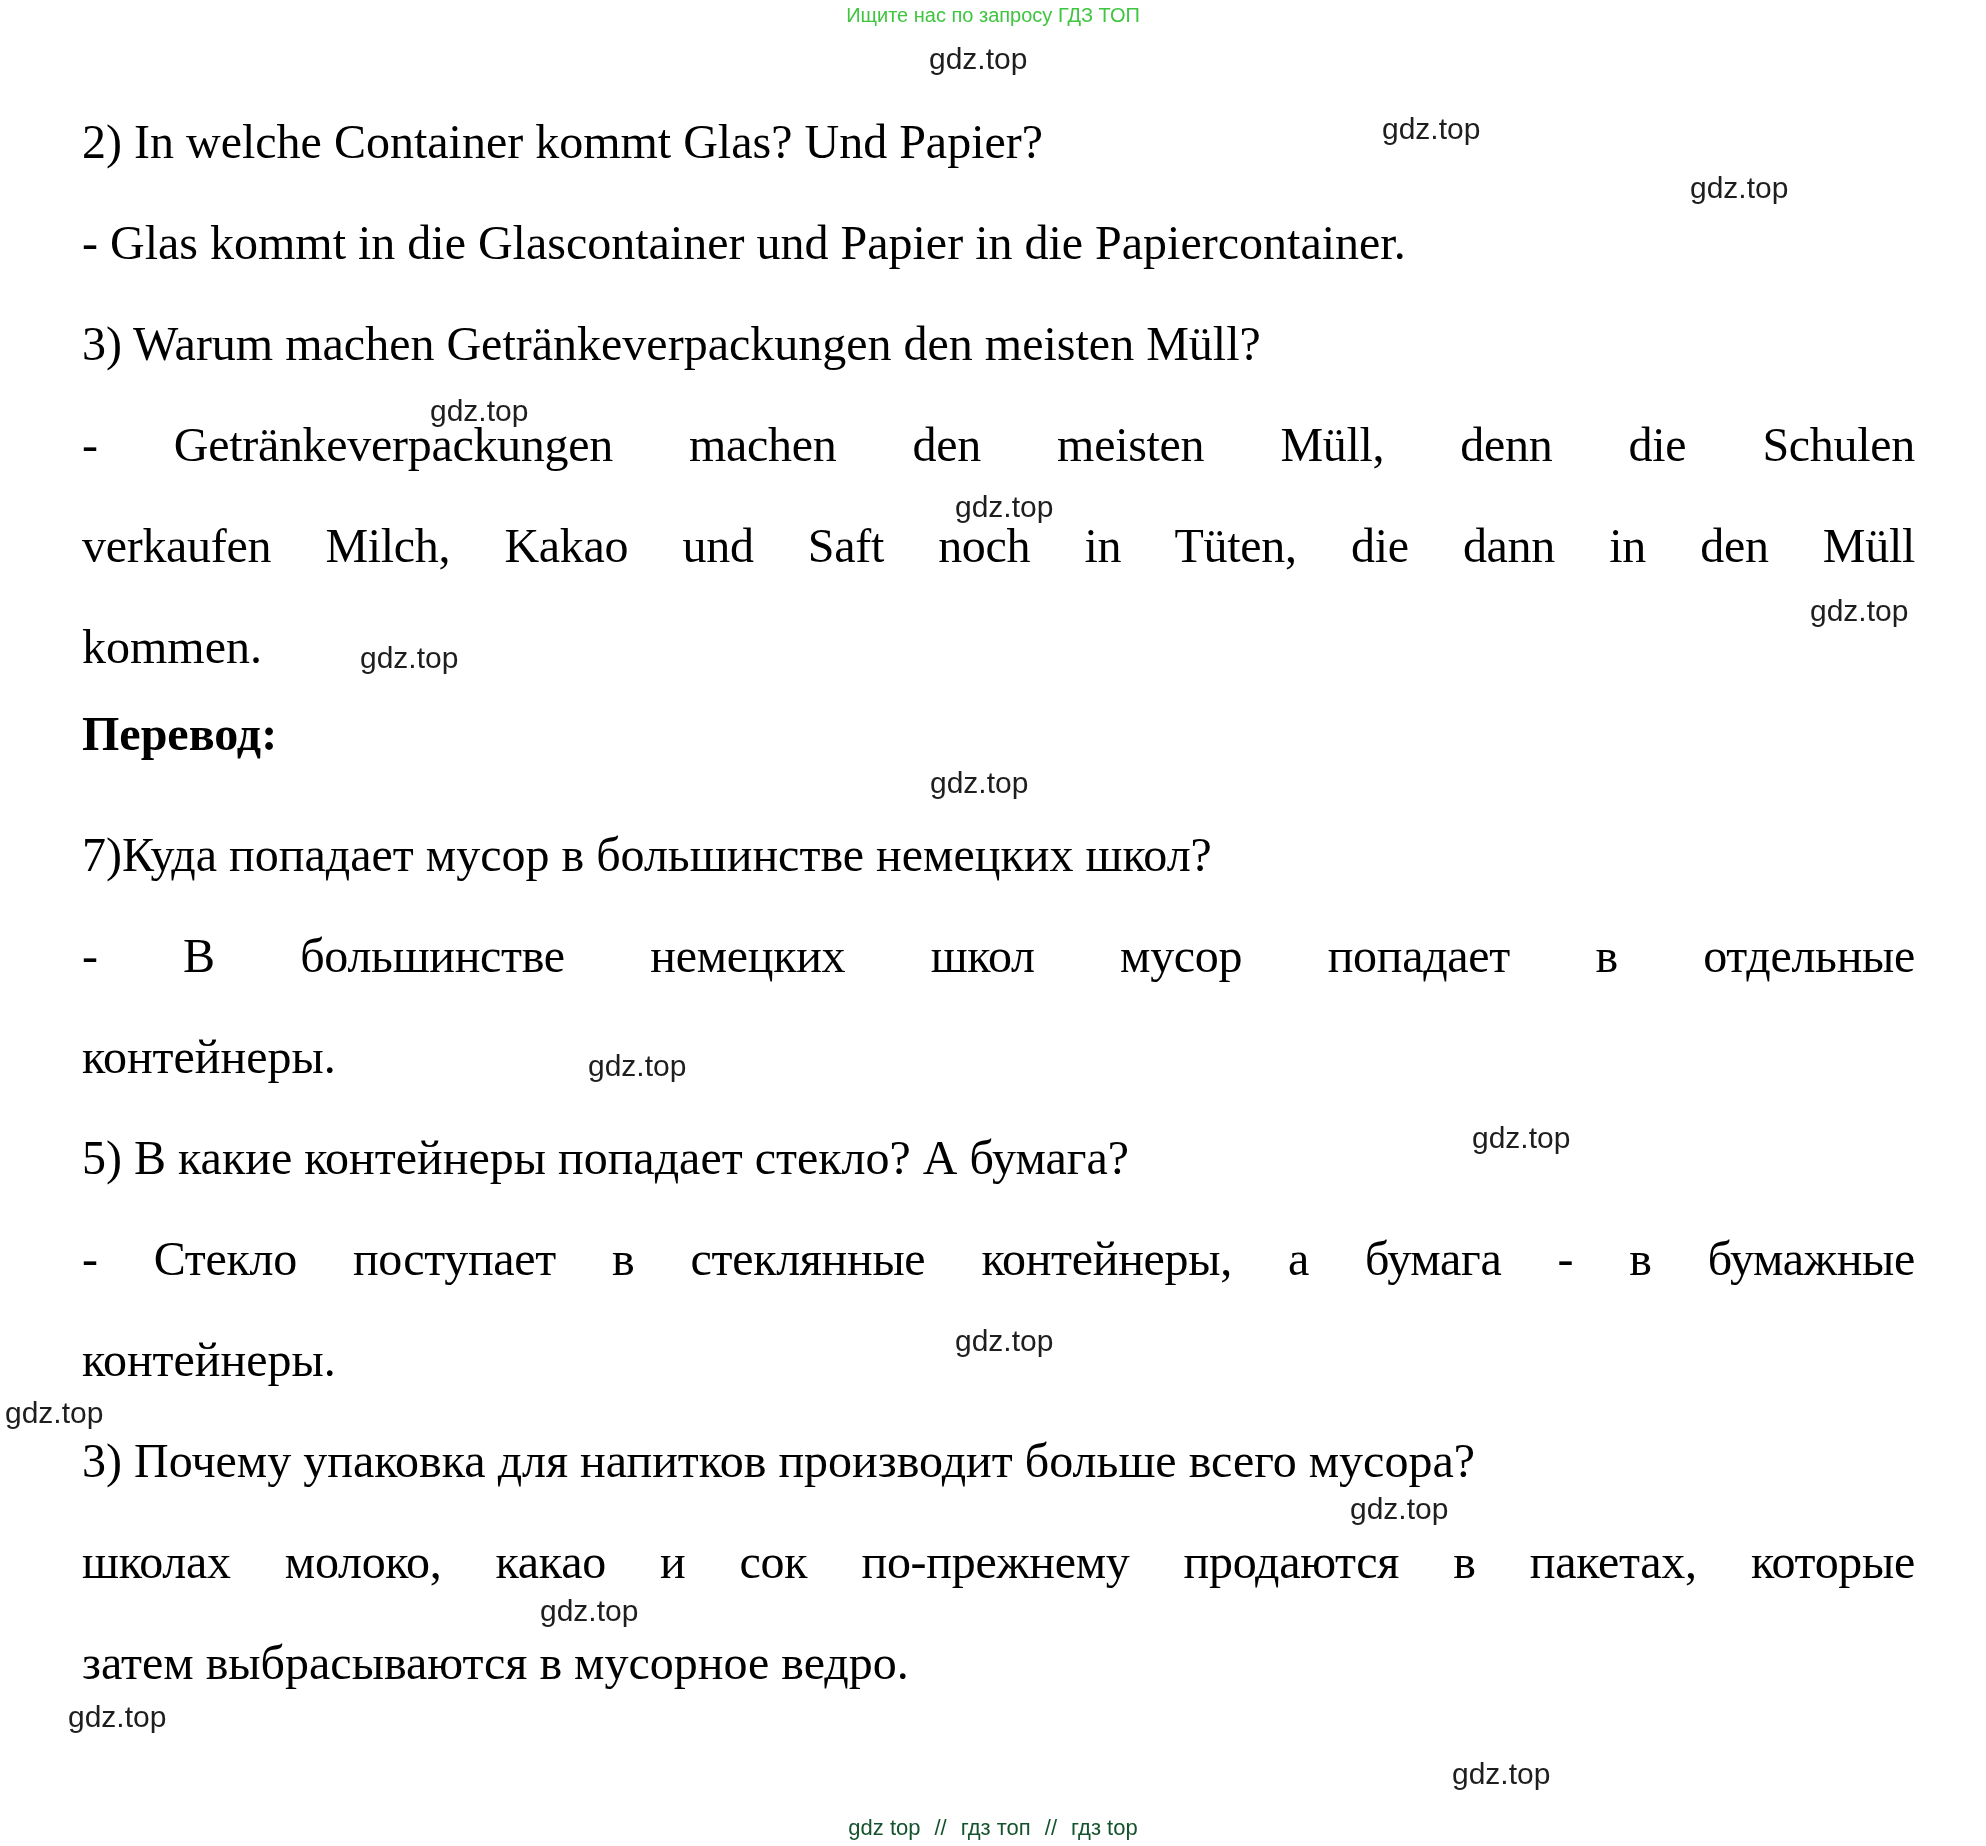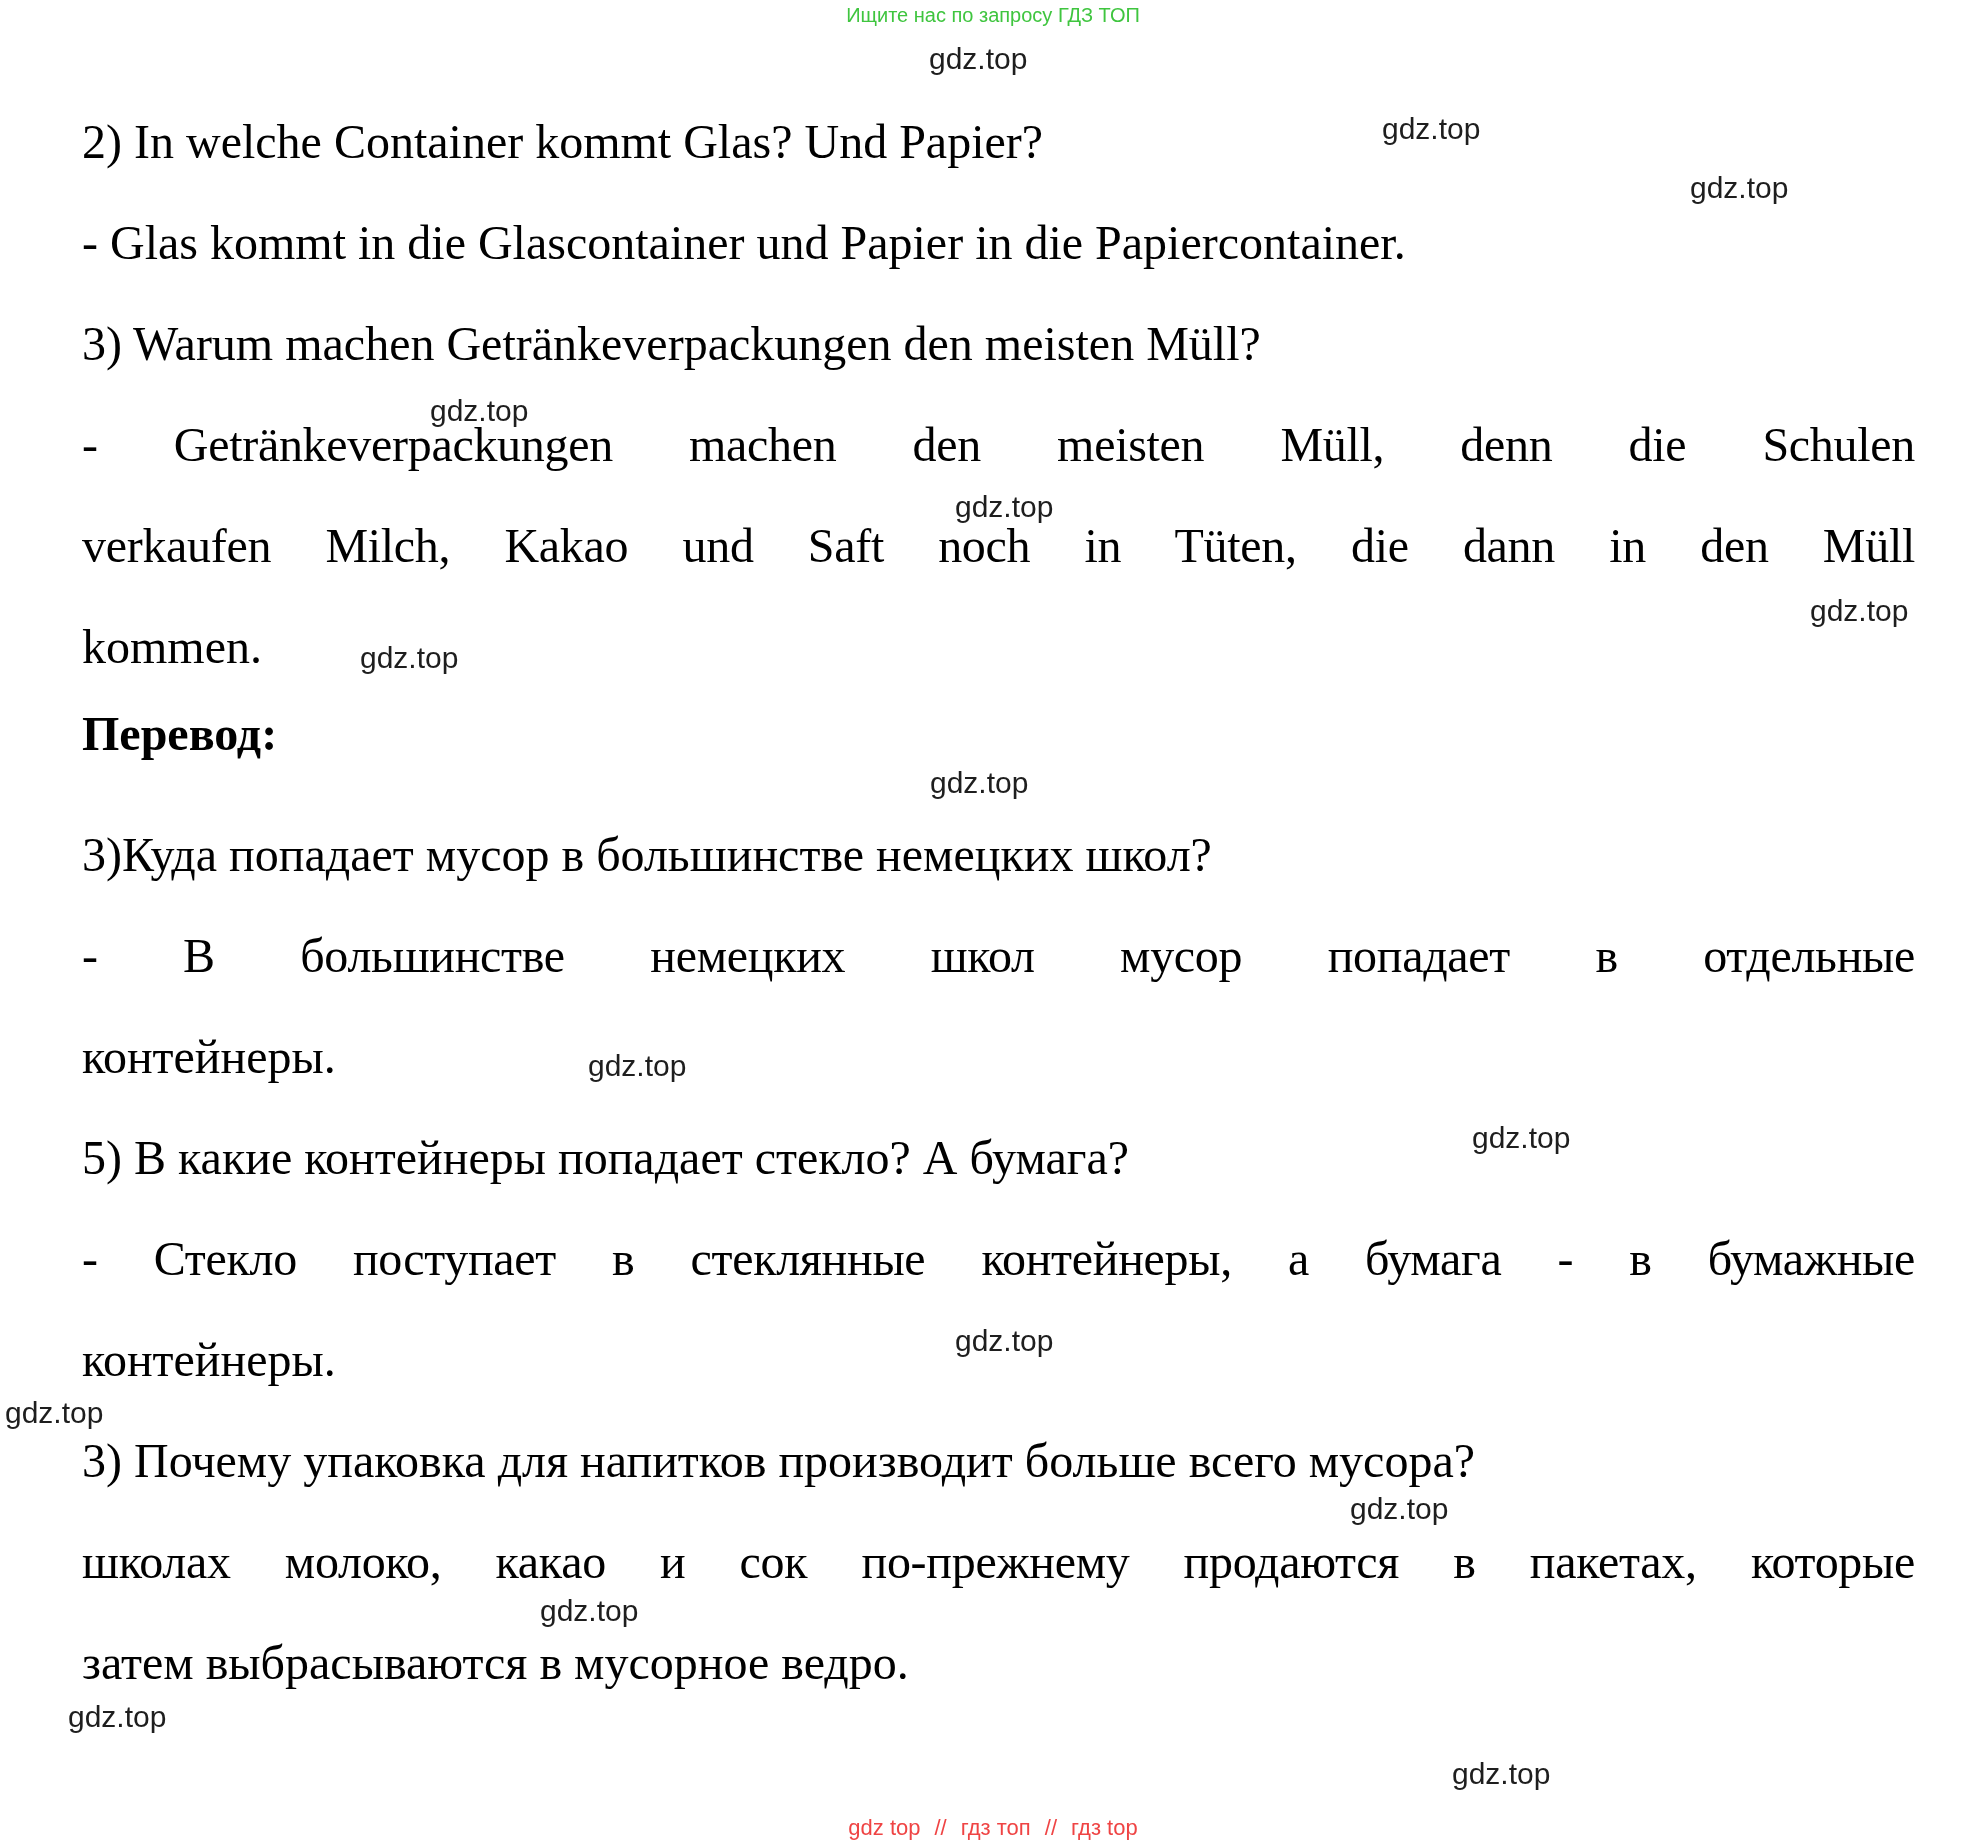--- a/index.html
+++ b/index.html
@@ -59,21 +59,21 @@
   .wm14 { left: 540px;  top: 1594px; }
   .wm15 { left: 68px;   top: 1700px; }
   .wm16 { left: 1452px; top: 1757px; }
 
   
   .footer {
     position: absolute; top: 1815px; left: 0; width: 100%;
     text-align: center;
     font: 22px/1.2 "Liberation Sans", sans-serif;
     font-weight: 500;
-    color: #ef4444;
+    color: #14532d;
   }
   .footer .seg { cursor: pointer; }
   .footer .sep { margin: 0 14px; }
 </style>
 </head>
 <body>
 
 <div class="promo">Ищите нас по запросу ГДЗ ТОП</div>
 
 <span class="wm wm1">gdz.top</span>
@@ -96,21 +96,21 @@
 <div class="doc">
   <p>2) In welche Container kommt Glas? Und Papier?</p>
   <p>- Glas kommt in die Glascontainer und Papier in die Papiercontainer.</p>
   <p>3) Warum machen Getränkeverpackungen den meisten Müll?</p>
   <p class="just">- Getränkeverpackungen machen den meisten Müll, denn die Schulen</p>
   <p class="just">verkaufen Milch, Kakao und Saft noch in Tüten, die dann in den Müll</p>
   <p>kommen.</p>
 
   <p class="perevod">Перевод:</p>
 
-  <p class="gap-top">3)Куда попадает мусор в большинстве немецких школ?</p>
+  <p class="gap-top">7)Куда попадает мусор в большинстве немецких школ?</p>
   <p class="just">- В большинстве немецких школ мусор попадает в отдельные</p>
   <p>контейнеры.</p>
   <p>5) В какие контейнеры попадает стекло? А бумага?</p>
   <p class="just">- Стекло поступает в стеклянные контейнеры, а бумага - в бумажные</p>
   <p>контейнеры.</p>
   <p>3) Почему упаковка для напитков производит больше всего мусора?</p>
   <p class="just">школах молоко, какао и сок по-прежнему продаются в пакетах, которые</p>
   <p>затем выбрасываются в мусорное ведро.</p>
 </div>
 

